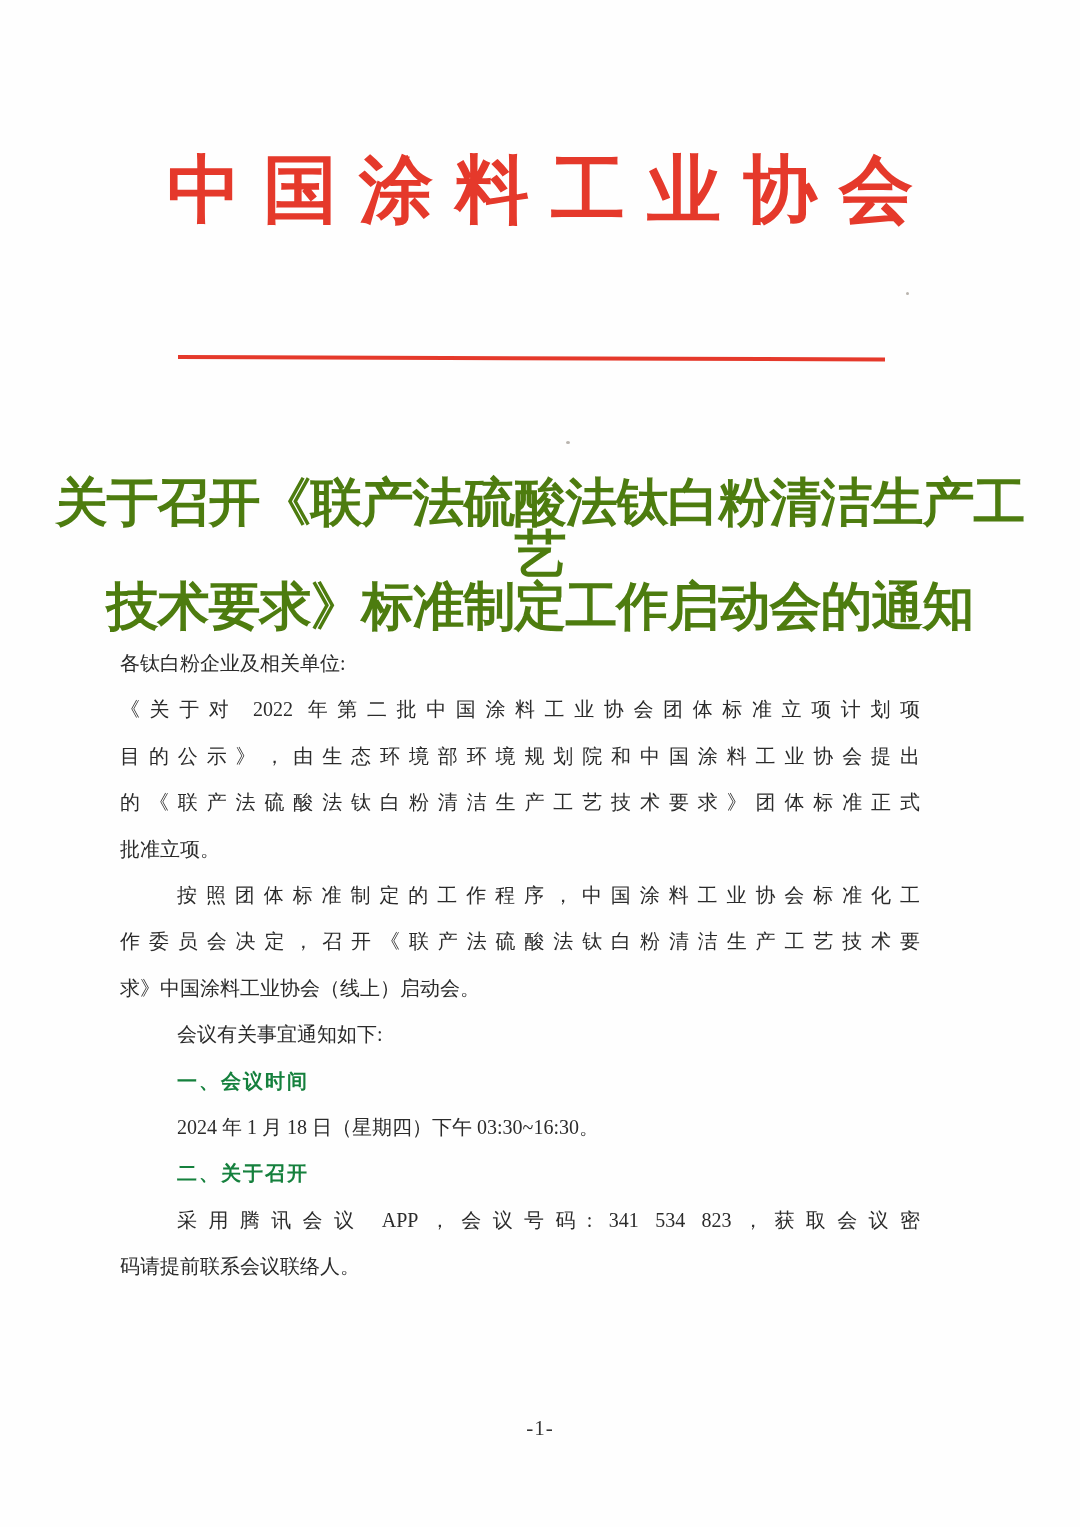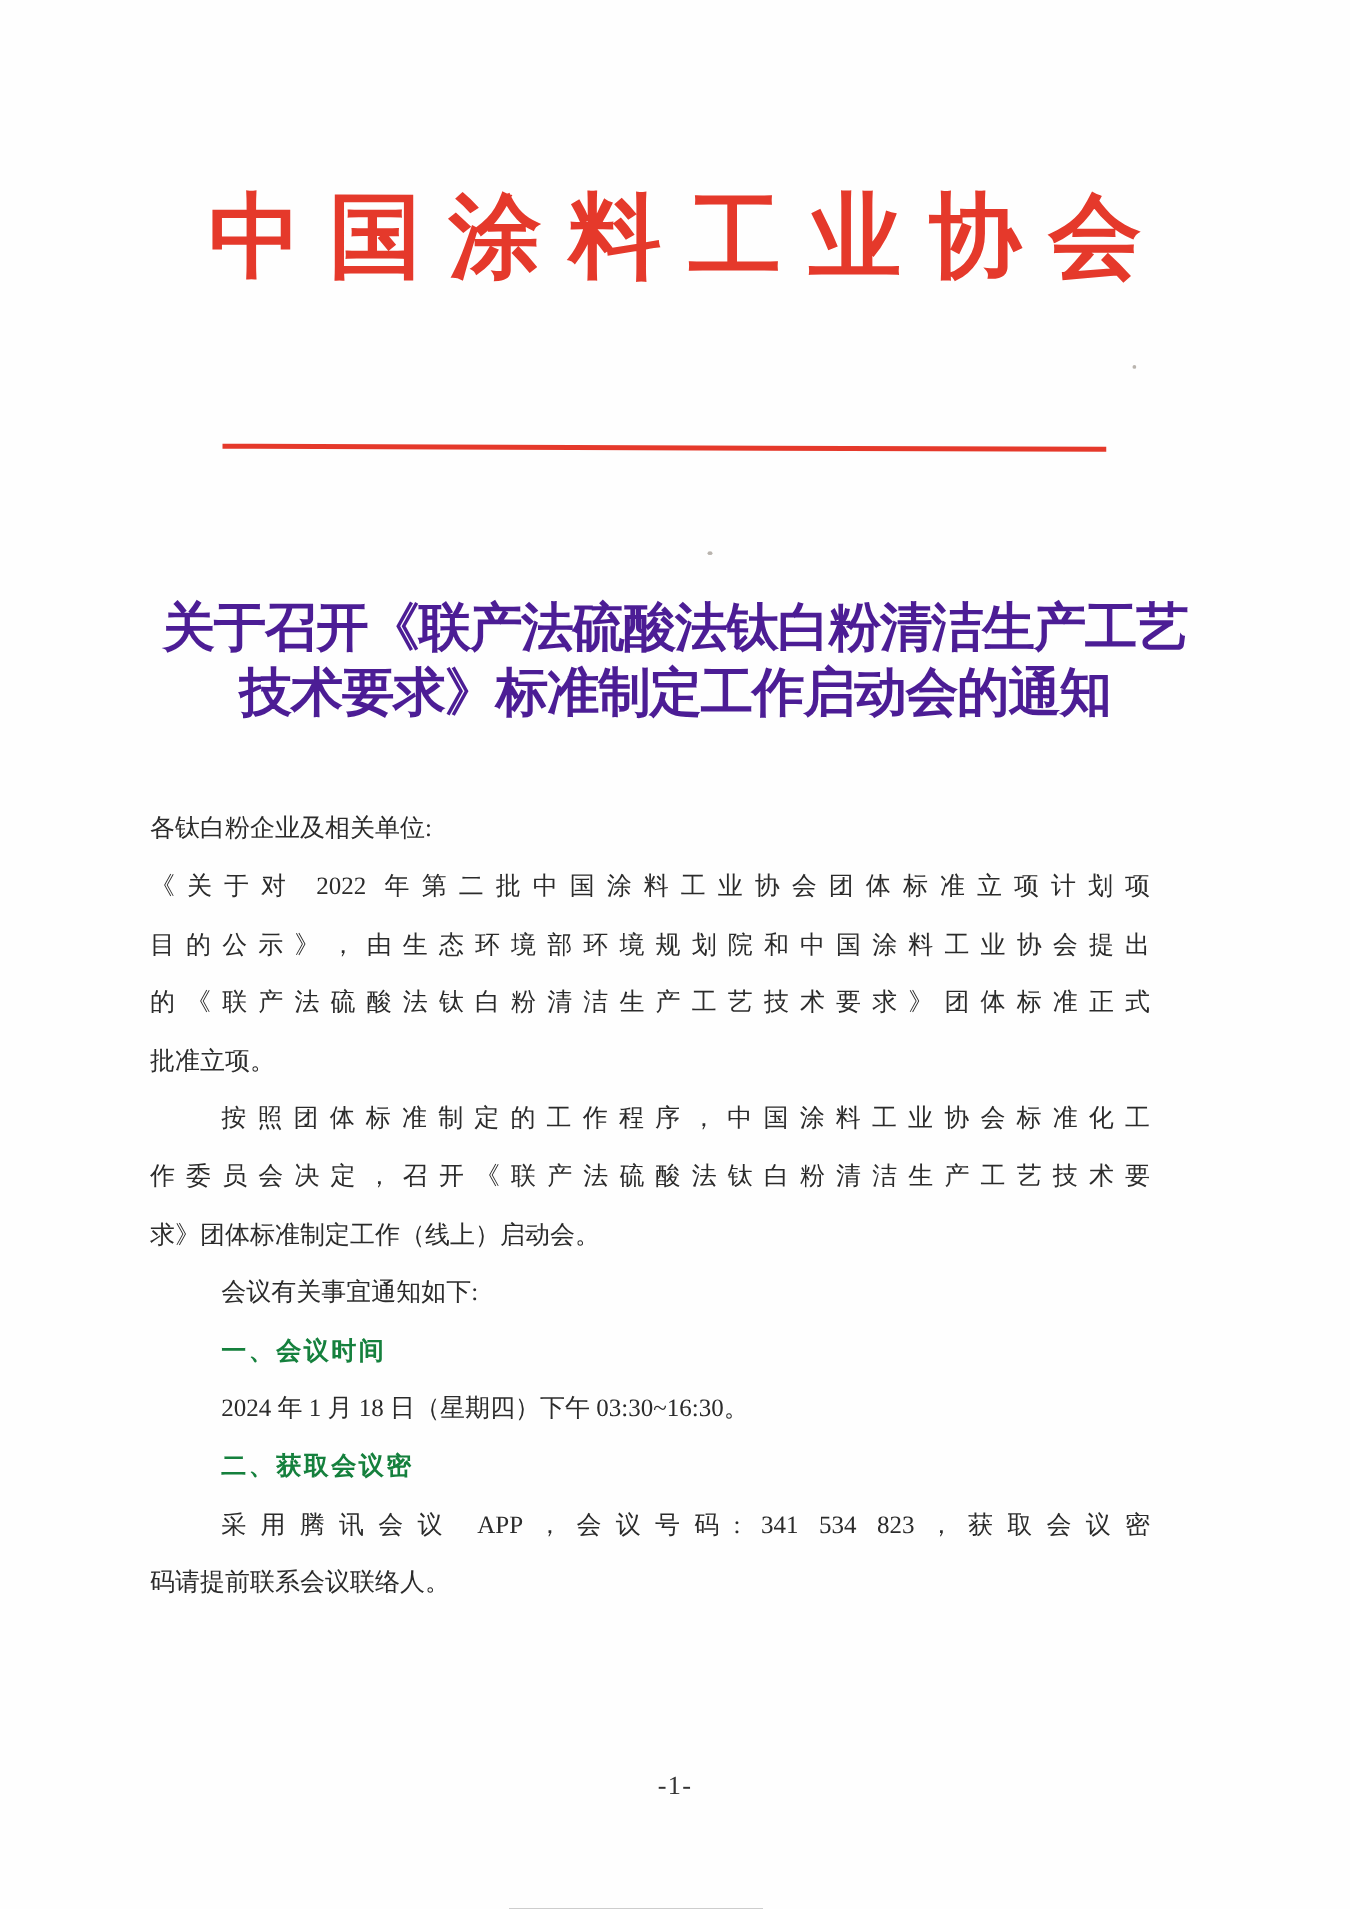--- a/index.html
+++ b/index.html
@@ -42,25 +42,25 @@
     transform-origin: left center;
   }
   
   .doc-title {
     position: absolute;
     top: 477px;
     left: 40px;
     right: 40px;
     text-align: center;
     font-family: "Liberation Serif", serif;
-    font-size: 42px;
+    font-size: 52px;
     line-height: 52px;
     font-weight: 700;
     letter-spacing: -1px;
-    color: #4c1d95;
+    color: #4d7c0f;
   }
   
   .body-text {
     position: absolute;
     top: 640px;
     left: 120px;
     width: 800px;
     font-size: 20px;
     line-height: 46.4px;
     color: #2b2b2b;
@@ -110,25 +110,25 @@
   </div>
 
   <div class="body-text">
       <div class="line">各钛白粉企业及相关单位:</div>
       <div class="line fill">《关于对 2022 年第二批中国涂料工业协会团体标准立项计划项</div>
       <div class="line fill">目的公示》，由生态环境部环境规划院和中国涂料工业协会提出</div>
       <div class="line fill">的《联产法硫酸法钛白粉清洁生产工艺技术要求》团体标准正式</div>
       <div class="line">批准立项。</div>
       <div class="line indent fill">按照团体标准制定的工作程序，中国涂料工业协会标准化工</div>
       <div class="line fill">作委员会决定，召开《联产法硫酸法钛白粉清洁生产工艺技术要</div>
-      <div class="line">求》团体标准制定工作（线上）启动会。</div>
+      <div class="line">求》中国涂料工业协会（线上）启动会。</div>
       <div class="line indent">会议有关事宜通知如下:</div>
       <div class="line indent heading">一、会议时间</div>
       <div class="line indent">2024 年 1 月 18 日（星期四）下午 03:30~16:30。</div>
-      <div class="line indent heading">二、获取会议密</div>
+      <div class="line indent heading">二、关于召开</div>
       <div class="line indent fill">采用腾讯会议 APP，会议号码: 341 534 823，获取会议密</div>
       <div class="line">码请提前联系会议联络人。</div>
     </div>
 
   <div class="page-number">-1-</div>
 
   <div class="speck s1"></div>
   <div class="speck s2"></div>
 </div>
 

